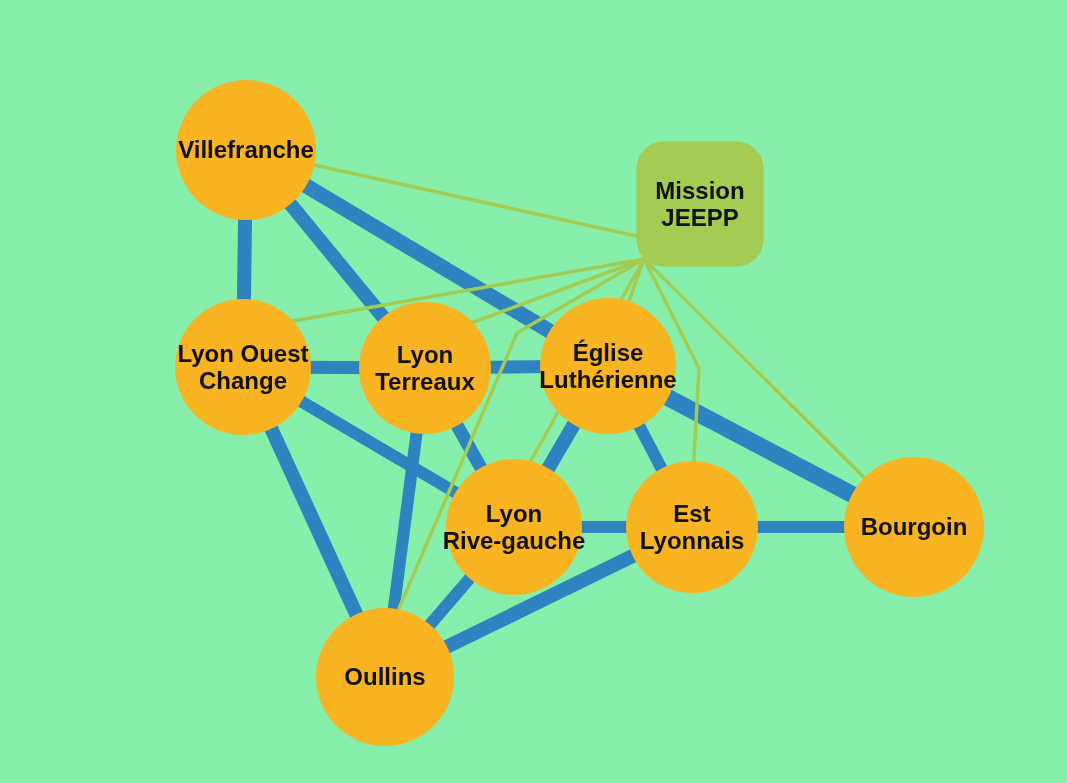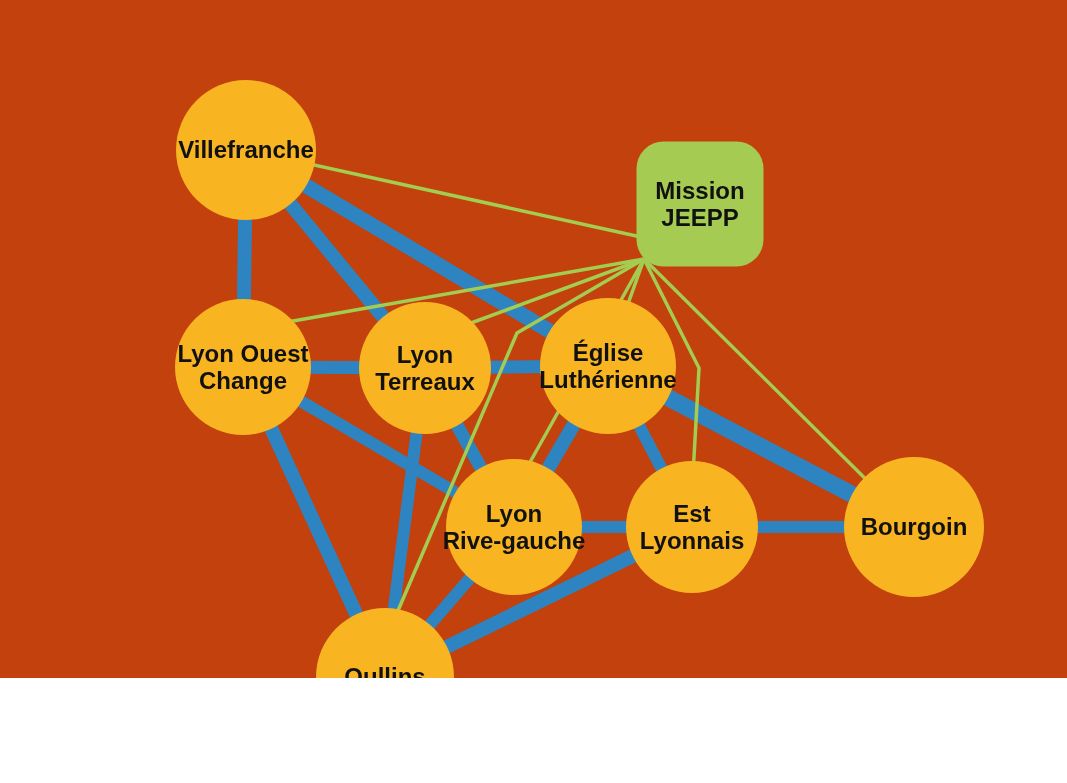--- a/index.html
+++ b/index.html
@@ -4,22 +4,22 @@
 <style>
   html, body {
     margin: 0;
     padding: 0;
     background: #ffffff;
     font-family: "Liberation Sans", sans-serif;
   }
   .canvas-wrap {
     position: relative;
     width: 1067px;
-    height: 678px;
-    background: #c2410c;
+    height: 783px;
+    background: #86efac;
     overflow: hidden;
   }
   svg { display: block; }
   .node-label {
     font-family: "Liberation Sans", "DejaVu Sans", sans-serif;
     font-weight: 700;
     font-size: 24px;
     fill: #111111;
     text-anchor: middle;
   }

